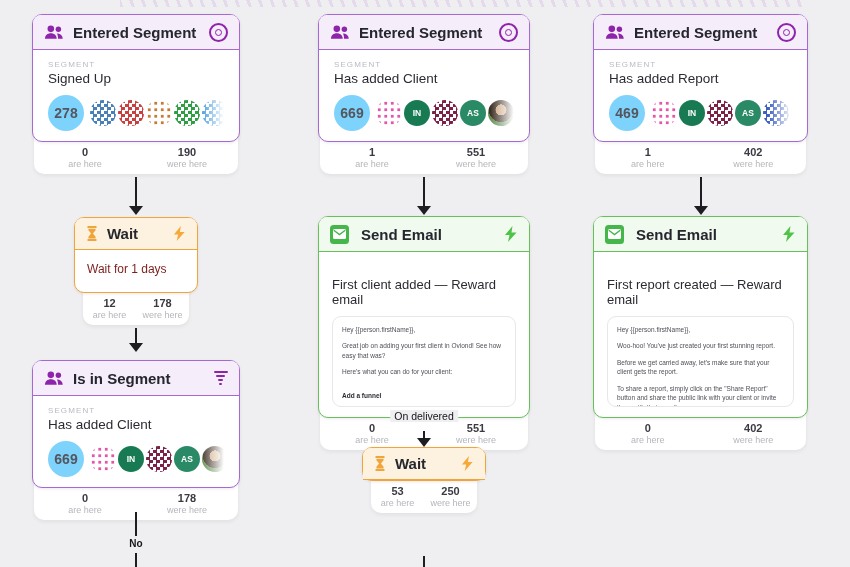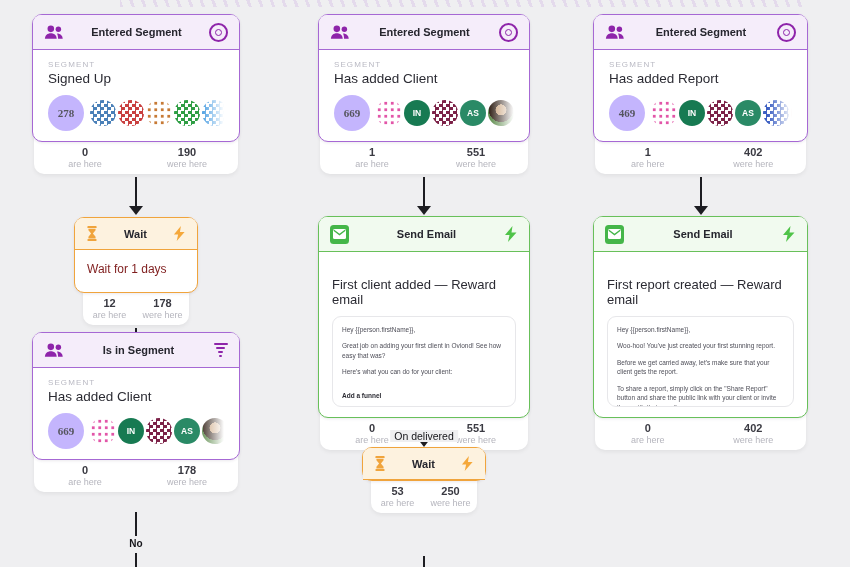--- a/index.html
+++ b/index.html
@@ -20,40 +20,40 @@
   .node{position:relative;z-index:1;background:#fff;border:1.5px solid;border-radius:10px;
     box-shadow:0 1px 3px rgba(60,40,80,.10);}
   .purple{border-color:#a668d4;}
   .orange{border-color:#f0a43c;}
   .green{border-color:#68c05a;}
   .node-header{display:flex;align-items:center;gap:9px;height:34px;padding:0 11px;
     border-bottom:1.5px solid;border-radius:8px 8px 0 0;}
   .purple .node-header{background:#f5edfa;border-color:#a668d4;}
   .orange .node-header{background:#fdf2df;border-color:#f0a43c;height:31px;}
   .green .node-header{background:#f1faef;border-color:#68c05a;gap:12px;}
-  .node-title{flex:1;font-size:11px;font-weight:bold;color:#26262e;text-align:center;}
+  .node-title{flex:1;font-size:15px;font-weight:bold;color:#26262e;}
 
   
   .stats{position:relative;z-index:0;display:flex;background:#fff;margin:-8px 2px 0;
     padding:12px 0 5px;border-radius:0 0 10px 10px;box-shadow:0 2px 4px rgba(0,0,0,.06);}
   .stat{flex:1;text-align:center;}
   .stat-value{font-size:11px;font-weight:bold;color:#3a3a42;}
   .stat-label{font-size:9px;color:#b5b5bd;margin-top:1px;}
 
   
   .seg-body{padding:10px 15px 10px;}
   .seg-label{font-size:8px;letter-spacing:1.1px;color:#b9b9c3;}
   .seg-name{font-size:13.5px;color:#2b2b33;margin-top:2px;}
   .avatar-row{display:flex;align-items:center;margin-top:9px;height:36px;
     position:relative;overflow:hidden;}
   .avatar-row::after{content:"";position:absolute;top:0;right:0;width:24px;height:100%;
     background:linear-gradient(to right,rgba(255,255,255,0),#fff);}
-  .count-bubble{width:36px;height:36px;border-radius:50%;background:#c4b5fd;flex:none;
-    display:flex;align-items:center;justify-content:center;font-size:11px;font-weight:bold;
-    color:#55555e;margin-right:6px;font-family:Liberation Serif, serif;}
+  .count-bubble{width:36px;height:36px;border-radius:50%;background:#7dd3fc;flex:none;
+    display:flex;align-items:center;justify-content:center;font-size:14px;font-weight:bold;
+    color:#55555e;margin-right:6px;}
   .avatar{width:26px;height:26px;border-radius:50%;flex:none;margin-right:2px;
     display:flex;align-items:center;justify-content:center;
     font-size:8.5px;font-weight:bold;color:#fff;}
   .avatar.identicon{background-image:repeating-conic-gradient(var(--c) 0 25%,transparent 0 50%);
     background-size:7px 7px;}
   .avatar.dots{background-image:radial-gradient(var(--c) 1.6px,transparent 1.8px);
     background-size:6.5px 6.5px;}
   .avatar.photo{background:radial-gradient(circle at 50% 38%,#caa37c 0 26%,#3c2c22 27% 58%,#618e50 59%);}
 
   
@@ -173,21 +173,21 @@
         <div class="stat">
             <div class="stat-value">178</div>
             <div class="stat-label">were here</div>
           </div>
       </div>
     </div>
 
     <div class="vline" style="top:328px;height:15px"></div>
     <div class="arrow-down" style="top:343px"></div>
 
-    <div class="abs" style="top:332px">
+    <div class="abs" style="top:360px">
       <div class="node purple">
         <div class="node-header">
           <span class="users-icon">
             <svg width="20" height="15" viewBox="0 0 22 16">
                 <circle cx="7.5" cy="4" r="3.6"></circle>
                 <path d="M1 15c0-3.8 2.9-6.2 6.5-6.2S14 11.2 14 15z"></path>
                 <circle cx="15.8" cy="4.4" r="3"></circle>
                 <path d="M14.4 9.2c3.3.1 6.2 2.3 6.2 5.8h-5.1c0-2.3-.4-4.2-1.1-5.8z"></path>
               </svg>
           </span>
@@ -309,21 +309,21 @@
             <div class="stat-label">are here</div>
           </div>
         <div class="stat">
             <div class="stat-value">551</div>
             <div class="stat-label">were here</div>
           </div>
       </div>
     </div>
 
     <div class="vline" style="top:403px;height:13px"></div>
-    <div class="edge-label" style="top:430px">On delivered</div>
+    <div class="edge-label" style="top:410px">On delivered</div>
     <div class="vline" style="top:431px;height:7px"></div>
     <div class="arrow-down" style="top:438px"></div>
 
     <div class="abs wait-wrap" style="top:447px">
       <div class="node orange">
         <div class="node-header">
           <span class="hourglass-icon">
             <svg width="12" height="15" viewBox="0 0 12 16">
                 <rect x="1" y="0" width="10" height="2.2" rx="1"></rect>
                 <path d="M2.2 2.8h7.6v1.8L7 8l2.8 3.4v1.8H2.2v-1.8L5 8 2.2 4.6z"></path>

